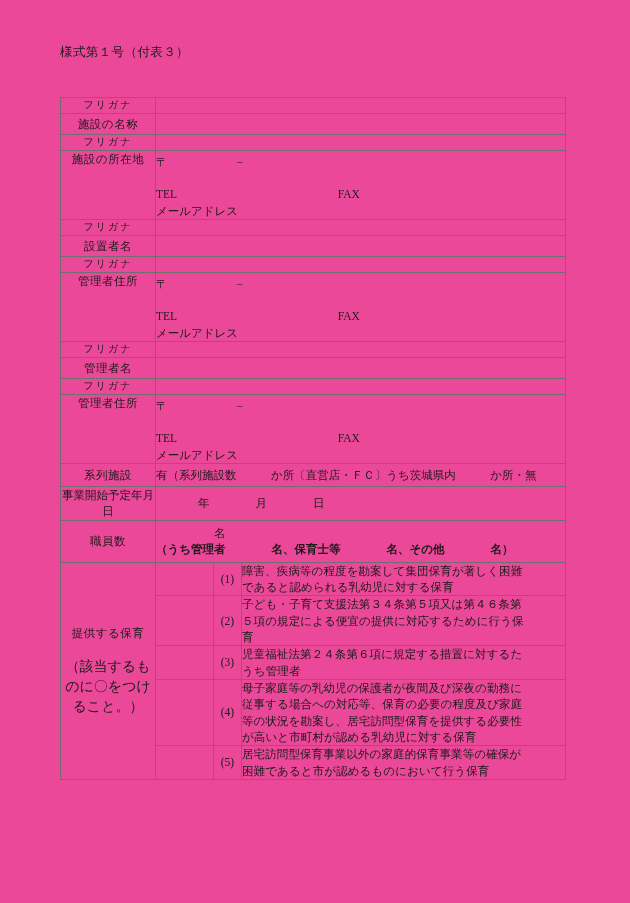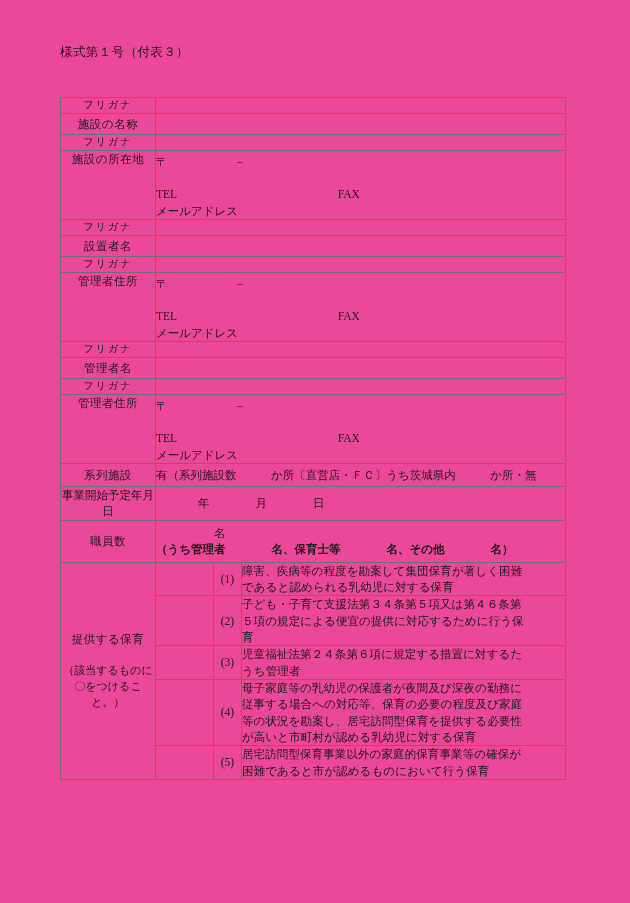--- a/index.html
+++ b/index.html
@@ -125,21 +125,21 @@
     padding: 4px 6px;
     line-height: 1.45;
   }
   .care-label-main {
     display: block;
     letter-spacing: 0.5px;
   }
   .care-label-note {
     display: block;
     margin-top: 16px;
-    font-size: 11px;
+    font-size: 14px;
     letter-spacing: 0px;
   }
   td.care-check {
     width: 58px;
   }
   td.care-num {
     width: 28px;
     text-align: center;
     font-size: 11px;
     vertical-align: middle;

